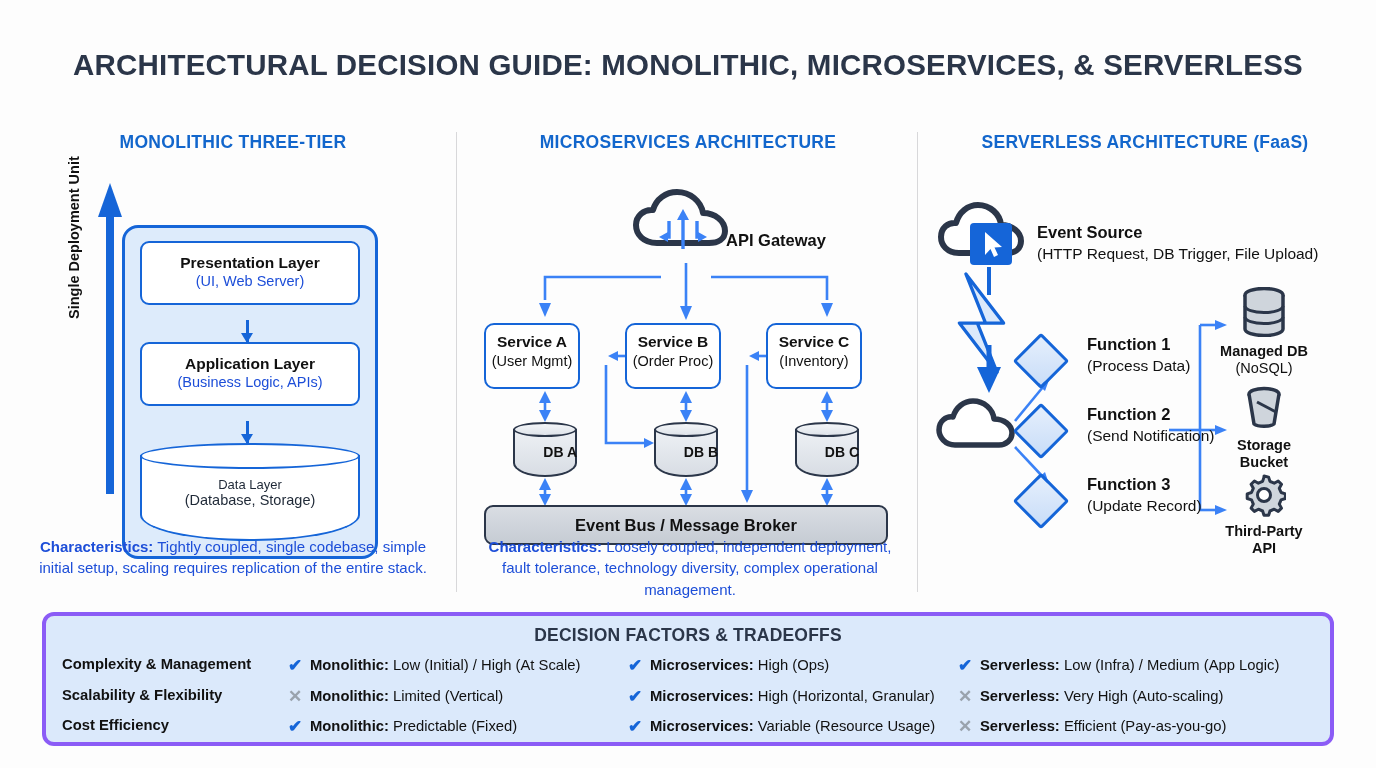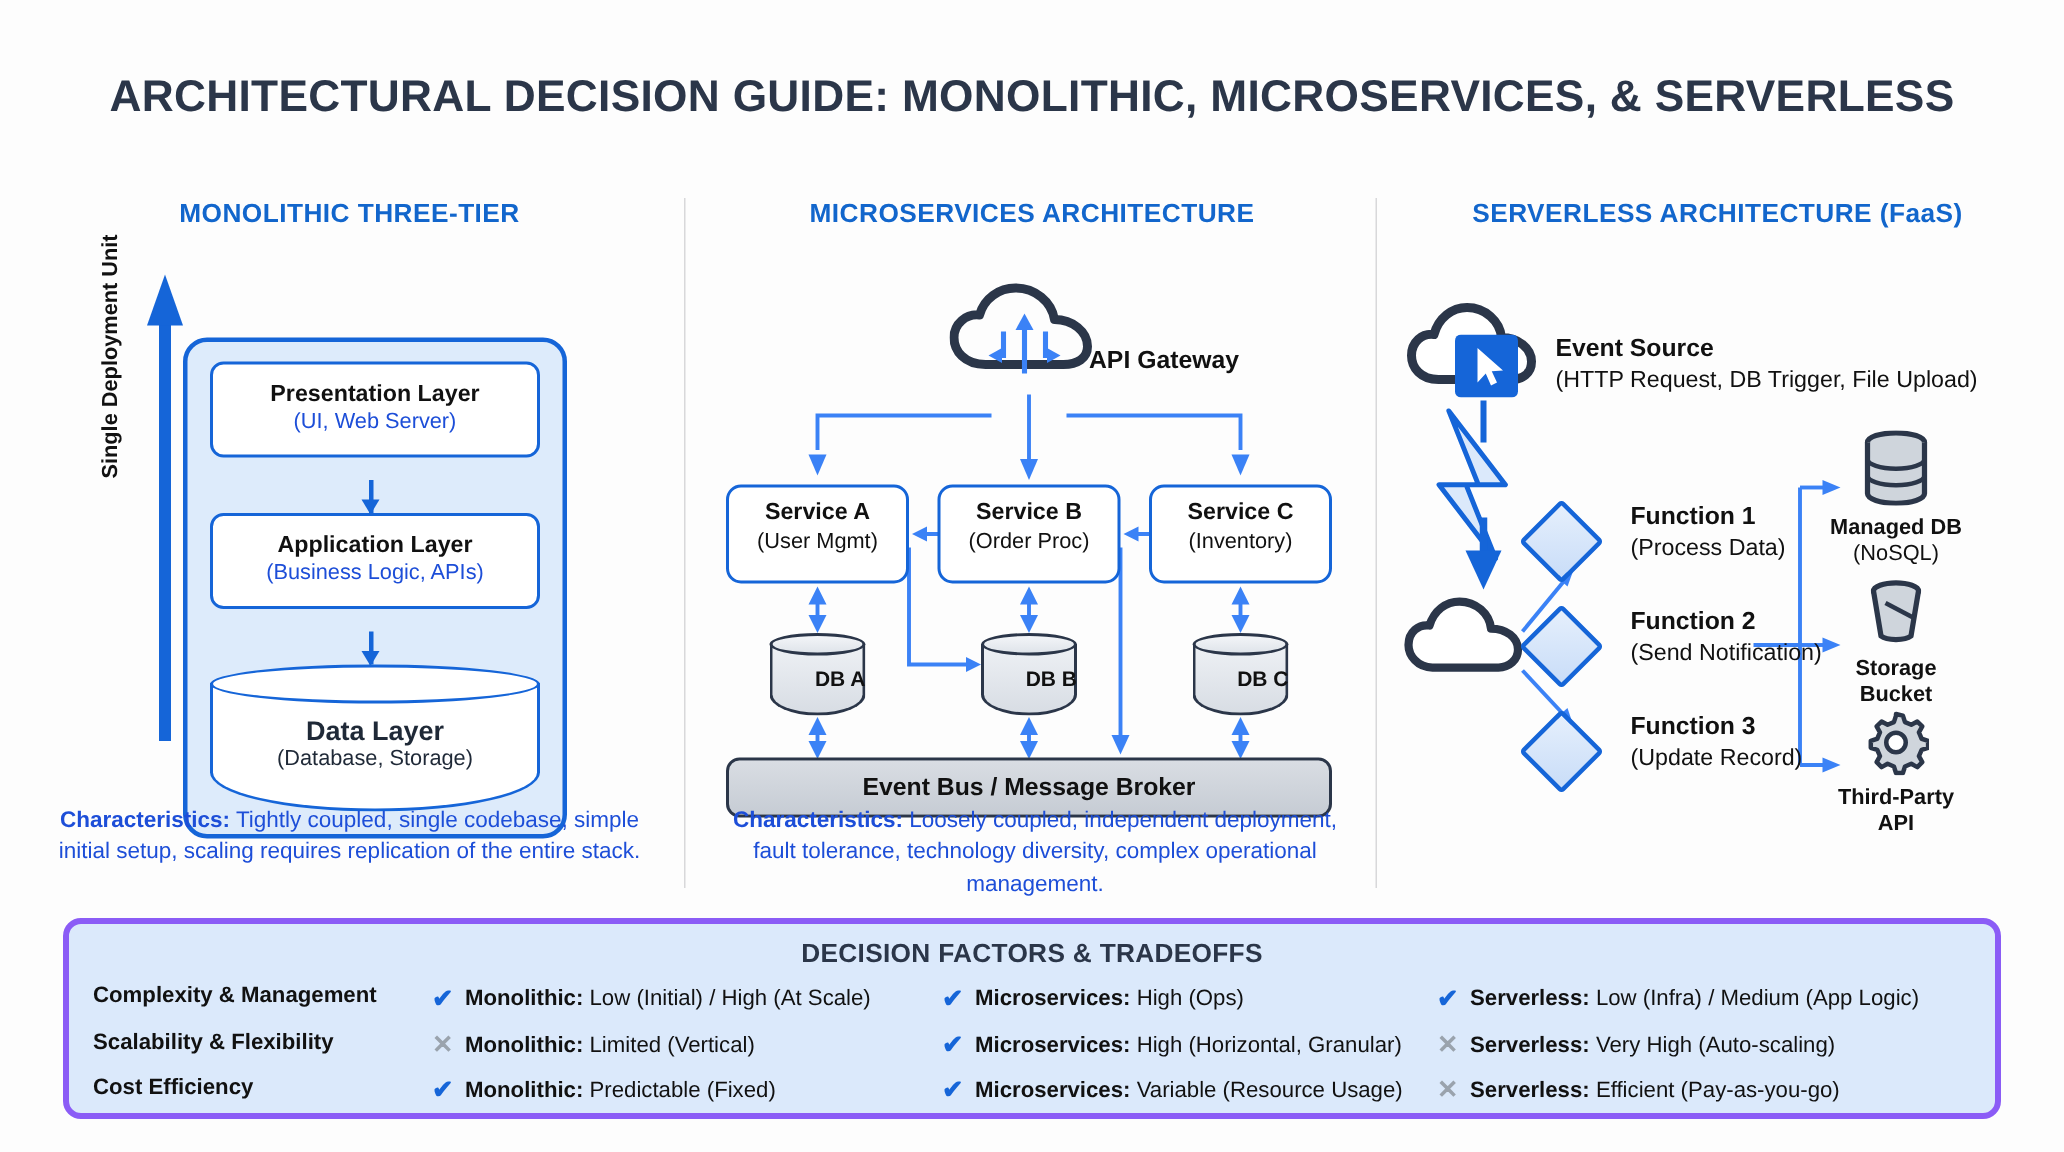--- a/index.html
+++ b/index.html
@@ -87,21 +87,21 @@
   #conn2{top:252px;height:22px;}
 
   
   #col-micro{left:458px;width:460px;}
   .micro-stage{position:relative;width:460px;height:392px;margin-top:12px;}
 
   .gw-cloud{position:absolute;left:175px;top:22px;}
   .gw-label{position:absolute;left:268px;top:66px;font-size:16.5px;font-weight:bold;color:#111;}
 
   .svc{
-    position:absolute;top:158px;width:122px;height:66px;
+    position:absolute;top:158px;width:96px;height:66px;
     border:2.5px solid #1565d8;border-radius:10px;background:#fff;
     box-sizing:border-box;text-align:center;padding-top:8px;
   }
   .svc .s1{font-size:15.5px;font-weight:bold;color:#111;line-height:1.2;}
   .svc .s2{font-size:14.5px;color:#111;line-height:1.25;}
   #svc-a{left:26px;}
   #svc-b{left:167px;}
   #svc-c{left:308px;}
 
   .db{position:absolute;top:257px;width:64px;height:56px;}
@@ -235,21 +235,21 @@
         <div class="t1">Application Layer</div>
         <div class="t2">(Business Logic, APIs)</div>
       </div>
 
       <div class="vconn" id="conn2"></div>
 
       <div class="cyl">
         <div class="body"></div>
         <div class="top"></div>
         <div class="txt">
-          <div class="t1" style="font-size:18px;font-weight:bold;">Data Layer</div>
+          <div class="t1" style="font-size:13px;font-weight:normal;">Data Layer</div>
           <div class="t2" style="font-size:14.5px;">(Database, Storage)</div>
         </div>
       </div>
     </div>
   </div>
 
   <div class="chars" id="chars-mono">
     <b>Characteristics:</b><span> Tightly coupled, single codebase, simple initial setup, scaling requires replication of the entire stack.</span>
   </div>
 

